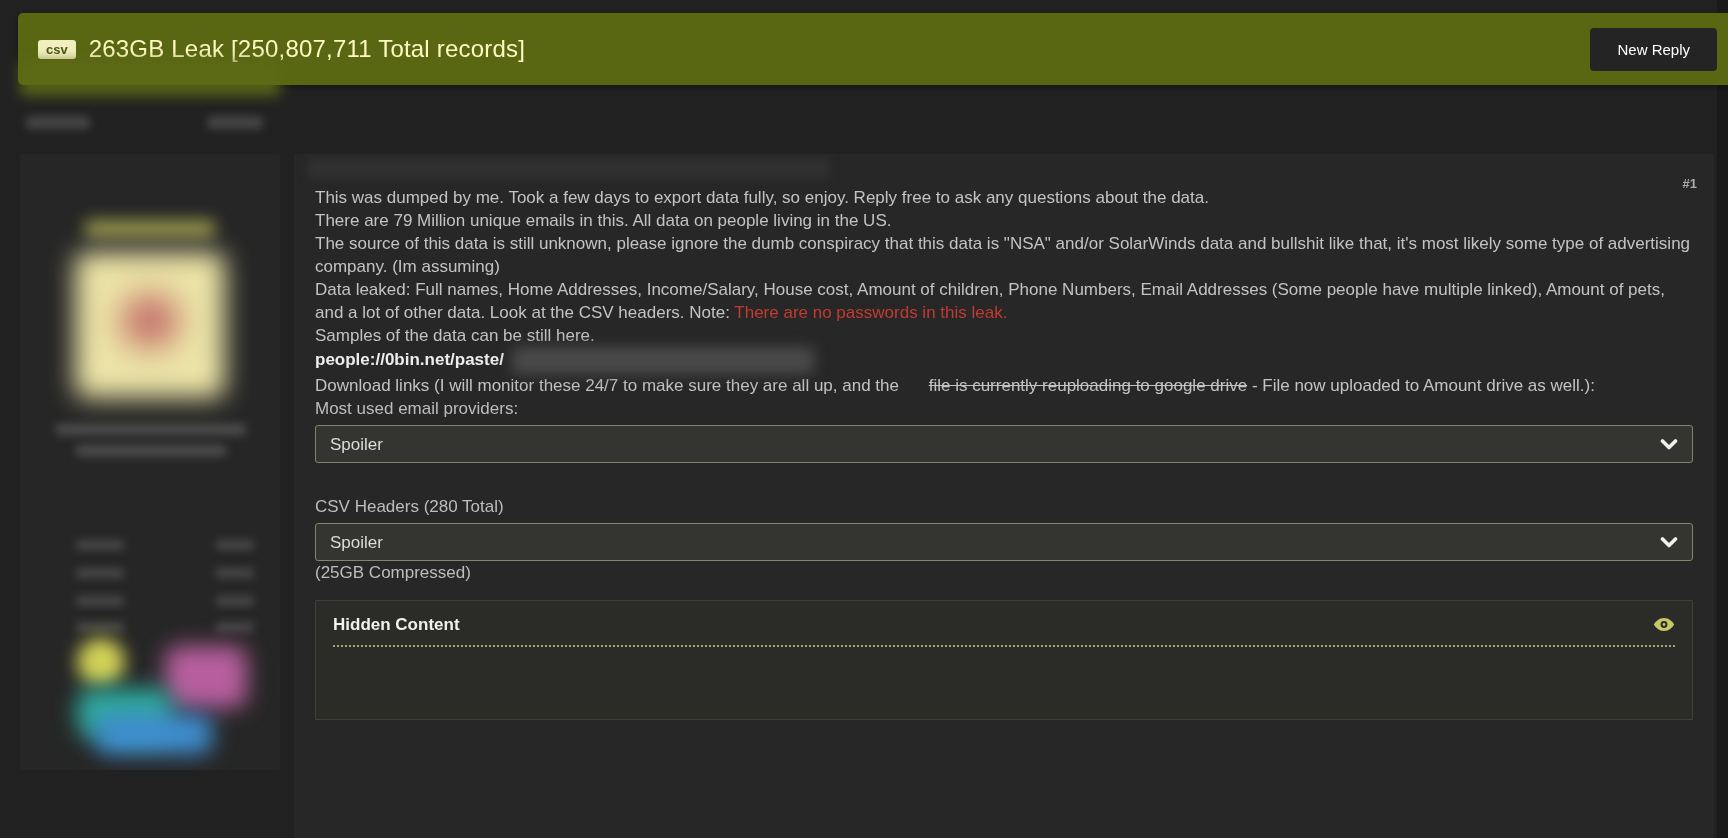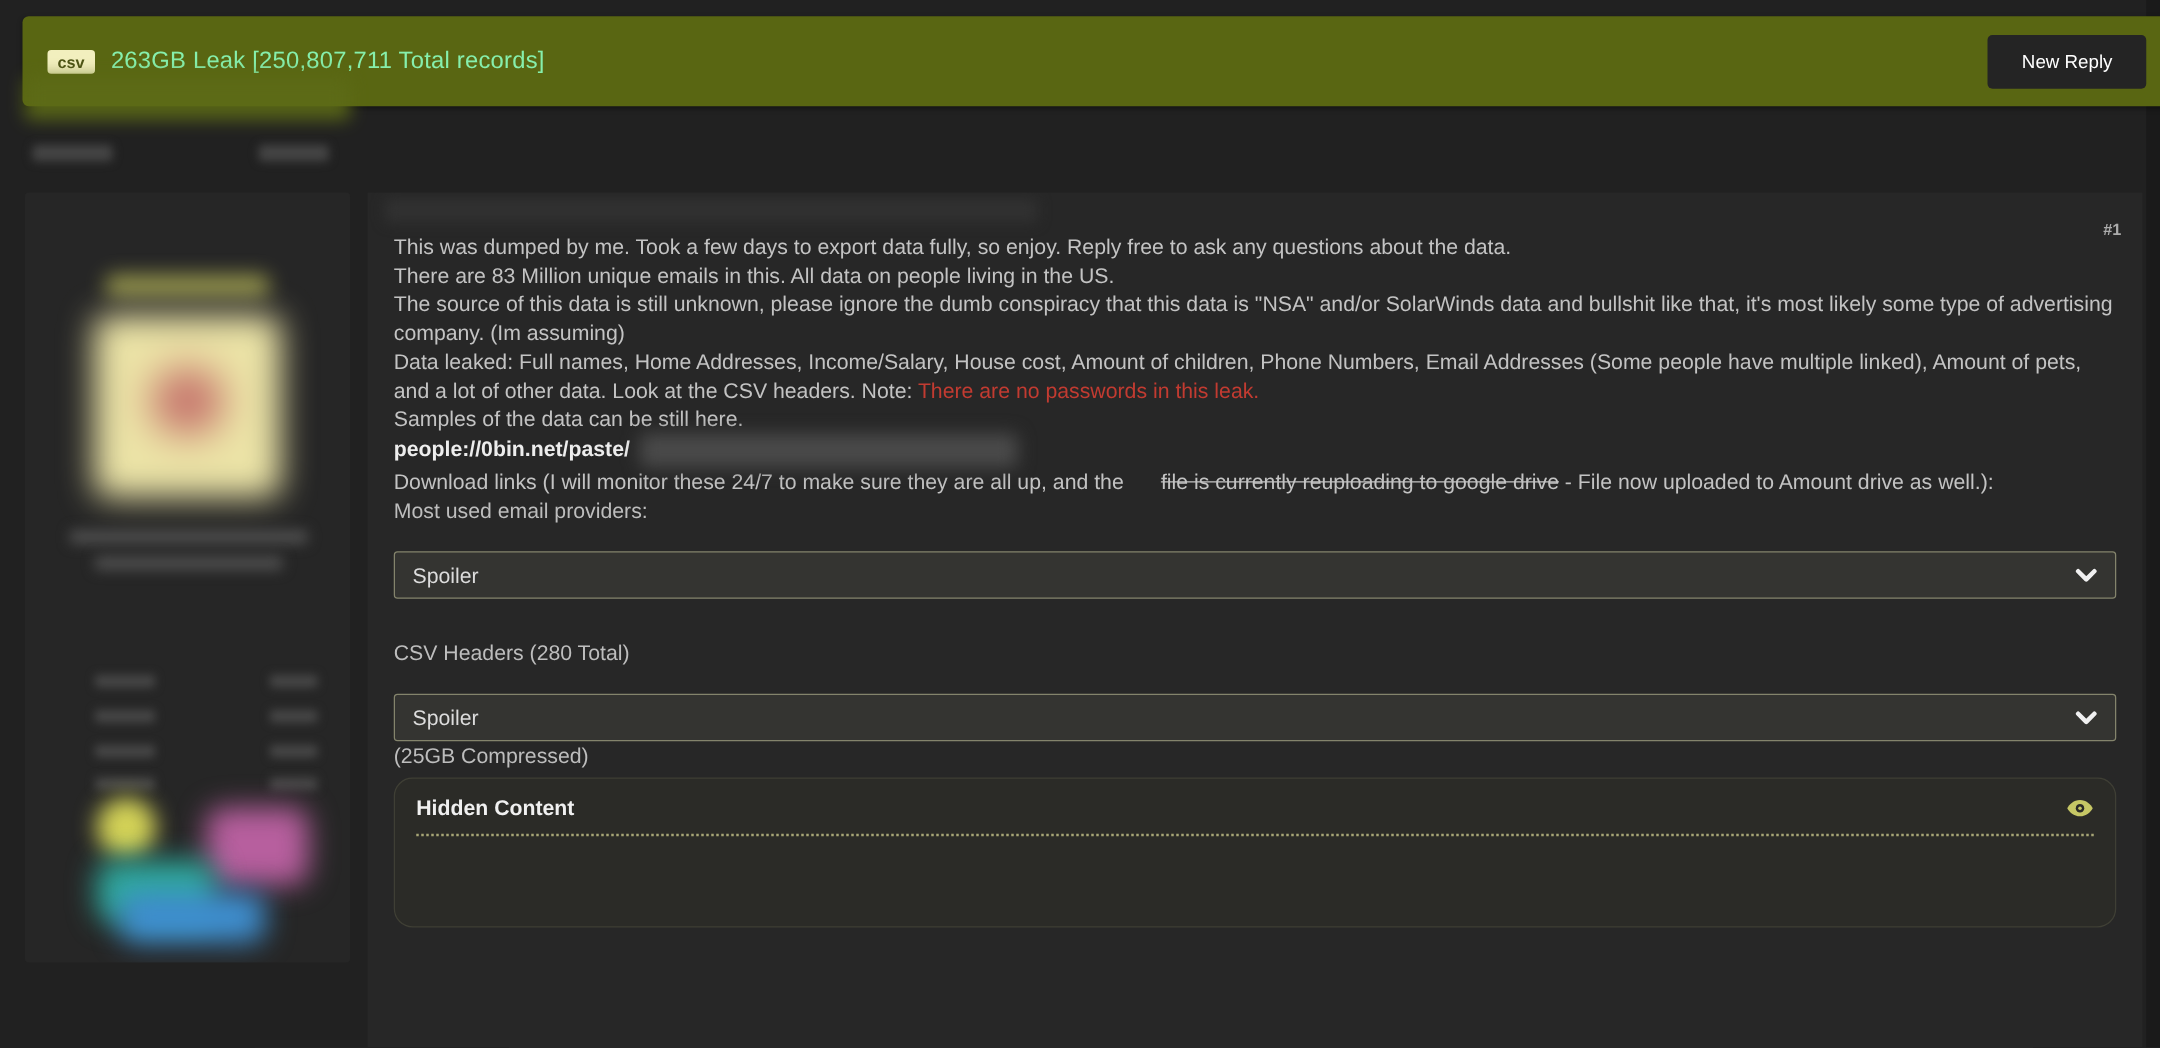--- a/index.html
+++ b/index.html
@@ -20,21 +20,21 @@
   .thread-bar{
     position:absolute;left:18px;top:13px;width:1719px;height:72px;
     background:var(--accent-olive);border-radius:5px;
     display:flex;align-items:center;padding:0 20px;
     box-shadow:0 2px 4px rgba(0,0,0,.35);
   }
   .format-badge{
     background:var(--badge-bg);color:#4d5315;font-weight:bold;font-size:13px;
     padding:3px 8px;border-radius:3px;margin-right:13px;line-height:1;
   }
-  .thread-title{color:#86efac;font-size:19px;letter-spacing:.2px;}
+  .thread-title{color:#fef9c3;font-size:24px;letter-spacing:.2px;}
   .new-reply-btn{
     margin-left:auto;background:#242424;color:#fff;font-size:15px;
     padding:13px 27px;border:none;border-radius:4px;font-family:inherit;cursor:pointer;
   }
   
   .blur{pointer-events:none;}
   .group-banner-blur{
     position:absolute;left:20px;top:62px;width:260px;height:34px;
     background:#5d6b17;filter:blur(7px);opacity:.9;border-radius:4px;
   }
@@ -94,29 +94,29 @@
   .compressed{margin-top:27px;color:#bdbdbd;}
   .warning{color:var(--warning-red);}
   .strike{text-decoration:line-through;margin-left:25px;}
   .paste-link{color:#ededed;font-weight:bold;text-decoration:none;cursor:pointer;}
   .url-redacted{
     display:inline-block;width:302px;height:27px;margin-left:8px;vertical-align:middle;
     background:#4a4a4a;filter:blur(7px);border-radius:4px;
   }
   
   .spoiler-select{
-    margin-top:21px;height:38px;width:100%;
+    margin-top:5px;height:38px;width:100%;
     background:#343431;border:1px solid #84846c;border-radius:3px;
     display:flex;align-items:center;padding:0 14px;color:#dcdcdc;cursor:pointer;
   }
   .chevron{margin-left:auto;display:block;}
   
   .hidden-box{
-    margin-top:6px;height:120px;width:100%;
-    background:#2b2b27;border:1px solid #3f3f35;border-radius:15px;
+    margin-top:16px;height:120px;width:100%;
+    background:#2b2b27;border:1px solid #3f3f35;border-radius:1px;
     padding:12px 17px 0 17px;
   }
   .hidden-head{display:flex;align-items:center;}
   .hidden-title{color:#f0f0f0;font-weight:bold;font-size:17px;}
   .eye{margin-left:auto;display:block;}
   .hidden-rule{border:none;border-top:2px dotted #a6a575;margin:9px 0 0 0;}
 </style>
 </head>
 <body>
 
@@ -154,21 +154,21 @@
   <div class="badge-blob badge-teal"></div>
   <div class="badge-blob badge-blue"></div>
 </div>
 
 <div class="post-panel">
   <div class="post-date-blur blur"></div>
   <div class="post-number">#1</div>
 
   <div class="post-body">
     <p class="p1">This was dumped by me. Took a few days to export data fully, so enjoy. Reply free to ask any questions about the data.</p>
-    <p class="p2">There are 83 Million unique emails in this. All data on people living in the US.</p>
+    <p class="p2">There are 79 Million unique emails in this. All data on people living in the US.</p>
     <p class="p3">The source of this data is still unknown, please ignore the dumb conspiracy that this data is "NSA" and/or SolarWinds data and bullshit like that, it's most likely some type of advertising company. (Im assuming)</p>
     <p class="p4"><span>Data leaked: Full names, Home Addresses, Income/Salary, House cost, Amount of children, Phone Numbers, Email Addresses (Some people have multiple linked), Amount of pets, and a lot of other data. Look at the CSV headers. Note: </span><span class="warning">There are no passwords in this leak.</span></p>
     <p class="samples">Samples of the data can be still here.</p>
     <p class="url-line"><a class="paste-link">people://0bin.net/paste/</a><span class="url-redacted blur"></span></p>
     <p class="download"><span>Download links (I will monitor these 24/7 to make sure they are all up, and the </span><span class="strike">file is currently reuploading to google drive</span><span> - File now uploaded to Amount drive as well.):</span></p>
 
     <p class="spoiler-label">Most used email providers:</p>
     <div class="spoiler-select">
       <span>Spoiler</span>
       <svg class="chevron" width="18" height="13" viewBox="0 0 18 13">

